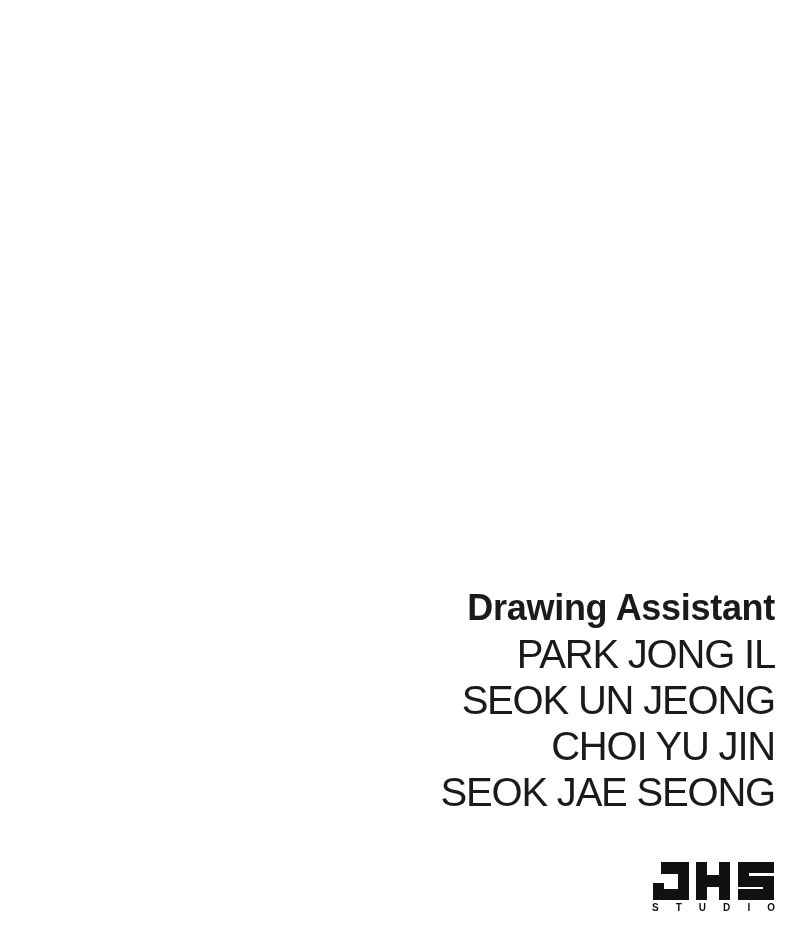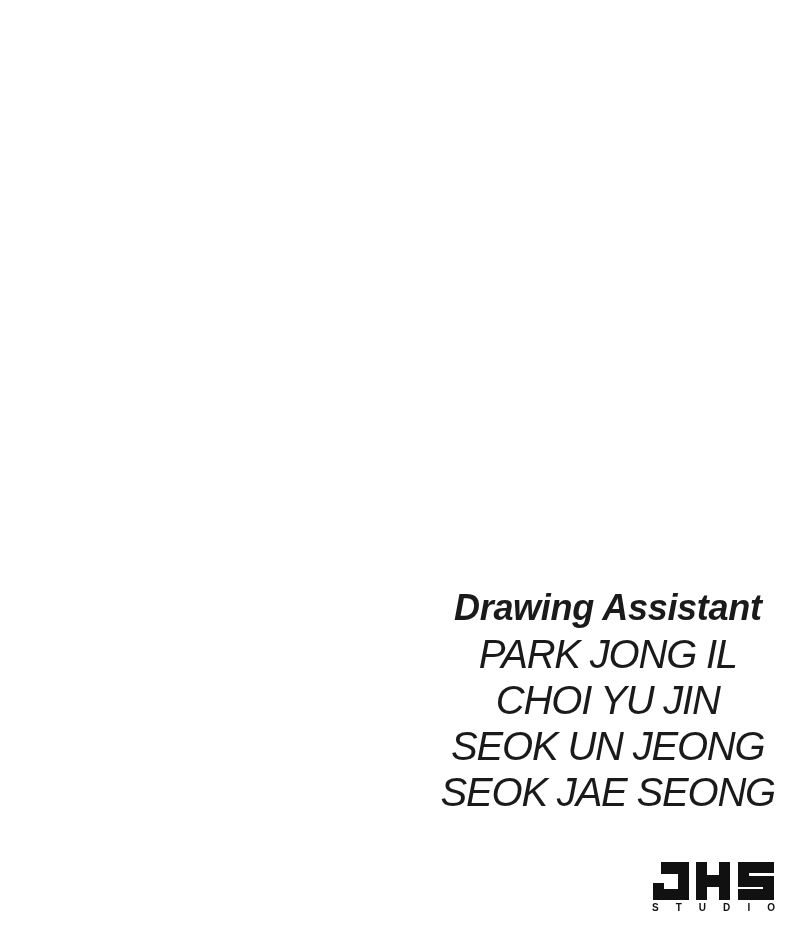--- a/index.html
+++ b/index.html
@@ -13,24 +13,23 @@
     height: 926px;
     background: #ffffff;
     overflow: hidden;
     font-family: "Liberation Sans", "DejaVu Sans", sans-serif;
   }
   
   .credits {
     position: absolute;
     top: 585px;
     right: 25px;
-    text-align: center;
+    text-align: right;
     color: #1a1a1a;
     white-space: nowrap;
-    font-style: italic;
   }
   .credit-title {
     font-size: 36px;
     font-weight: 700;
     line-height: 46px;
     letter-spacing: -0.3px;
   }
   .credit-name {
     font-size: 40px;
     font-weight: 400;
@@ -67,22 +66,22 @@
   }
 </style>
 </head>
 <body>
 
 <div class="page">
 
   <div class="credits">
     <div class="credit-title">Drawing Assistant</div>
     <div class="credit-name">PARK JONG IL</div>
+    <div class="credit-name">SEOK UN JEONG</div>
     <div class="credit-name">CHOI YU JIN</div>
-    <div class="credit-name">SEOK UN JEONG</div>
     <div class="credit-name">SEOK JAE SEONG</div>
   </div>
 
   <div class="studio-logo">
     <svg class="logo-mark" viewBox="0 0 121 38" xmlns="http://www.w3.org/2000/svg" aria-hidden="true">
 
       <path d="M8 0 H36 V38 H0 V21 H11 V27 H25 V12 H8 Z"></path>
 
       <path d="M43 0 H54 V13 H66 V0 H77 V38 H66 V25 H54 V38 H43 Z"></path>
 

